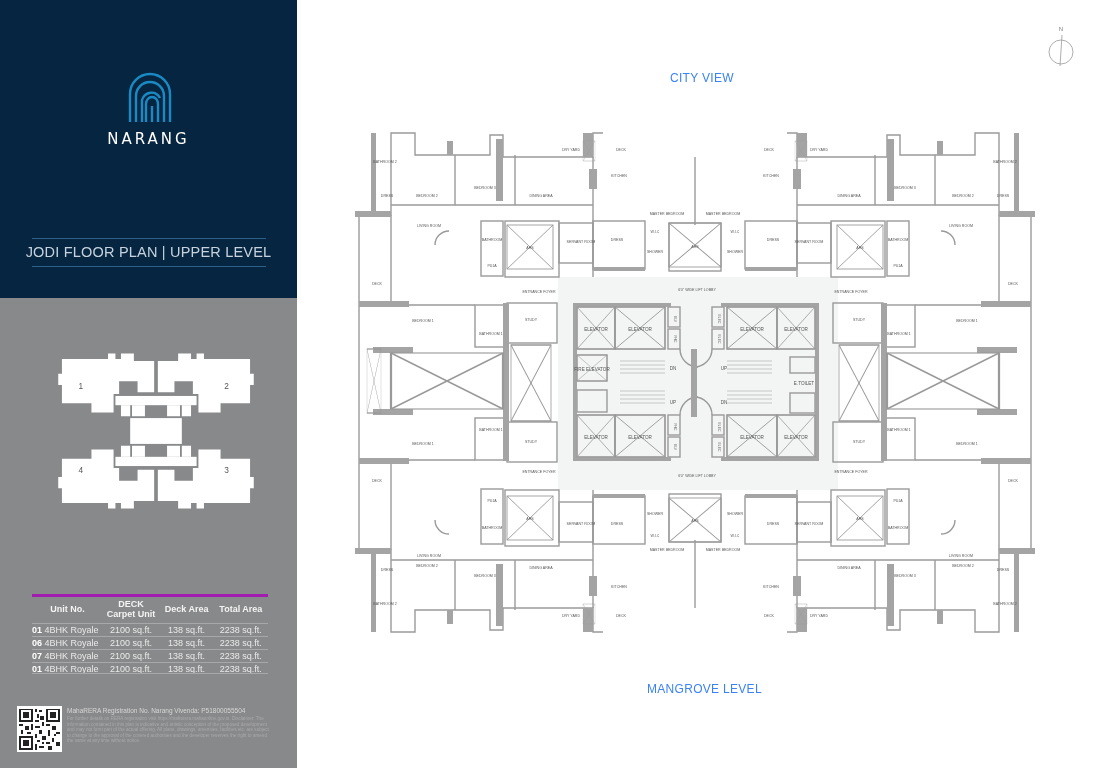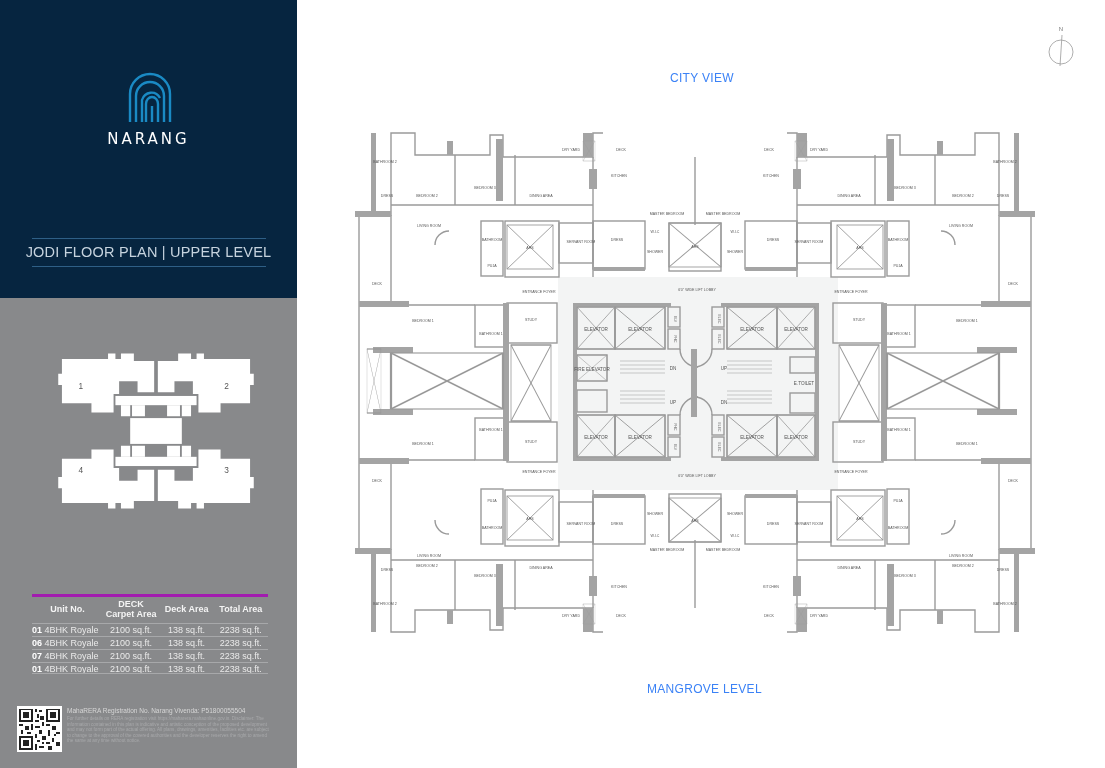--- a/index.html
+++ b/index.html
@@ -102,21 +102,21 @@
     </g>
   </svg>
 
   <div class="table-top-rule"></div>
   <table class="unit-table">
     <thead>
       <tr>
         <th style="width:30%">Unit No.</th>
         <th style="width:24%">
           <span>DECK</span><br>
-          <span>Carpet Area</span>
+          <span>Carpet Unit</span>
         </th>
         <th style="width:23%">Deck Area</th>
         <th style="width:23%">Total Area</th>
       </tr>
     </thead>
     <tbody>
       <tr>
         <td><span class="unit-no">01</span> <span>4BHK Royale</span></td>
         <td>2100 sq.ft.</td>
         <td>138 sq.ft.</td>

